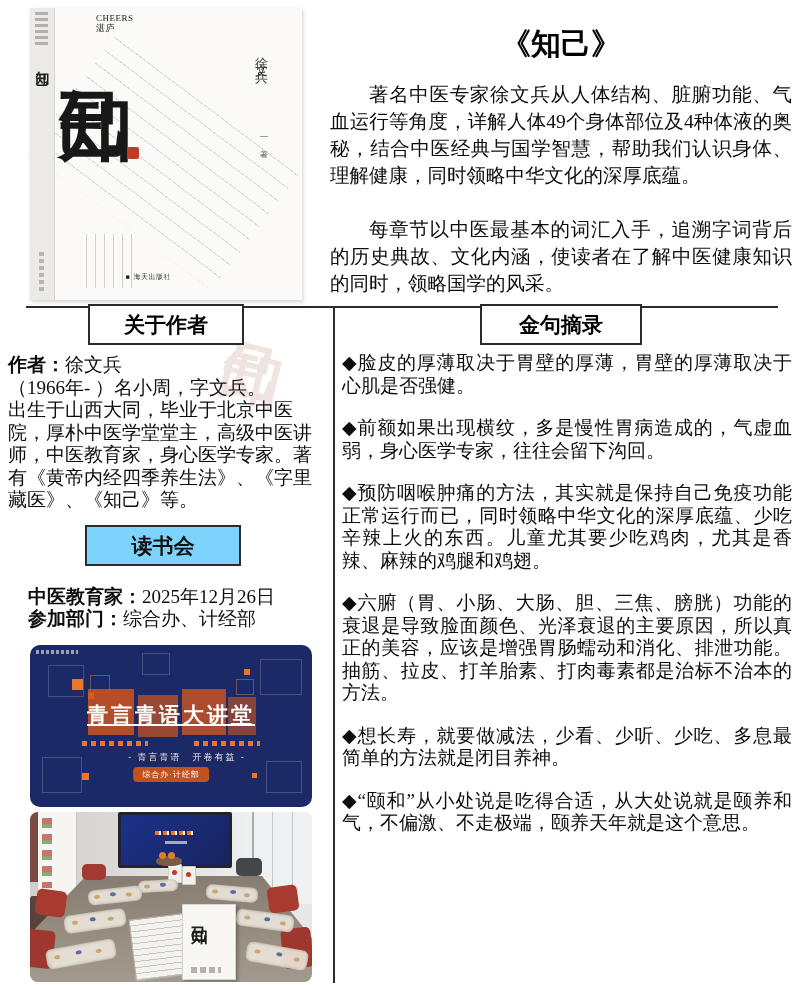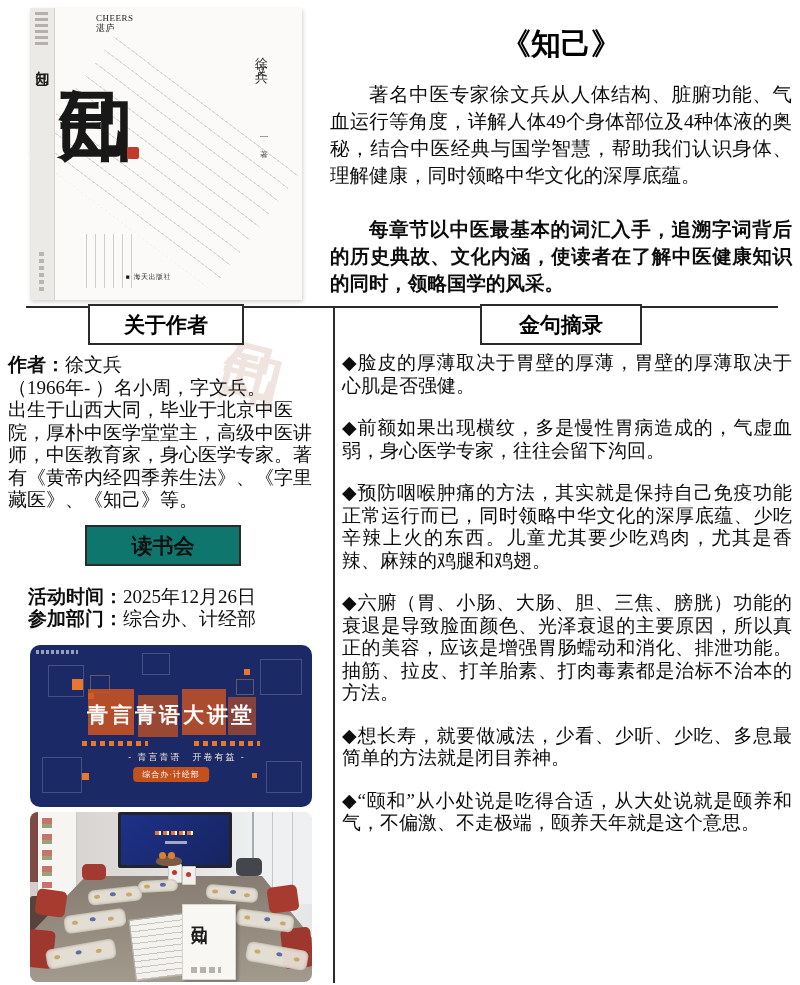--- a/index.html
+++ b/index.html
@@ -20,45 +20,45 @@
   .cover .author-v{position:absolute;right:32px;top:38px;writing-mode:vertical-rl;font-size:13px;letter-spacing:7px;color:#333;z-index:3;}
   .cover .author-mark{position:absolute;right:34px;top:128px;font-size:8px;color:#555;border-top:1px solid #999;padding-top:12px;z-index:3;}
   .cover .seal{position:absolute;left:97px;top:139px;width:12px;height:12px;background:#c23b2a;border-radius:2px;z-index:4;}
   .cover .blurb{position:absolute;left:56px;top:226px;width:54px;height:54px;background:repeating-linear-gradient(90deg,#c7c4bf 0 1px,transparent 1px 9px);opacity:.8;z-index:3;}
   .cover .publisher{position:absolute;left:96px;top:264px;font-size:7px;color:#333;z-index:4;letter-spacing:.5px;}
   .cover .pub-diamond{display:inline-block;transform:rotate(45deg);font-size:6px;color:#111;}
   
   .intro{position:absolute;left:330px;top:12px;width:462px;}
   .intro h1{margin:12px 0 16px 0;text-align:center;font-size:30px;font-weight:bold;color:#000;}
   .intro p{margin:0;font-size:19.5px;line-height:27px;text-align:justify;text-indent:2em;color:#0d0d0d;}
-  .intro p.second{margin-top:27px;font-weight:bold;}
+  .intro p.second{margin-top:27px;}
   
   .rule-h{position:absolute;left:26px;top:306px;width:752px;height:2px;background:#2b2b2b;}
   .rule-v{position:absolute;left:333px;top:306px;width:2px;height:677px;background:#2b2b2b;}
   
   .hdr-box{position:absolute;top:304px;height:37px;background:#ffffff;border:2px solid #2b2b2b;z-index:5;
     display:flex;align-items:center;justify-content:center;font-size:21px;font-weight:bold;color:#000;}
   .hdr-about{left:88px;width:152px;}
   .hdr-quotes{left:480px;width:158px;}
-  .hdr-club{left:85px;top:525px;width:152px;height:37px;position:absolute;background:#0f766e;border:2px solid #2b2b2b;display:flex;align-items:center;justify-content:center;font-size:21px;font-weight:bold;}
+  .hdr-club{left:85px;top:525px;width:152px;height:37px;position:absolute;background:#7dd3fc;border:2px solid #2b2b2b;display:flex;align-items:center;justify-content:center;font-size:21px;font-weight:bold;}
   
   .bio{position:absolute;left:8px;top:354px;width:320px;font-size:19px;line-height:22.5px;color:#0d0d0d;}
   .bio b{font-weight:bold;}
   .club-info{position:absolute;left:28px;top:586px;width:300px;font-size:19px;line-height:22px;color:#0d0d0d;}
   .club-info b{font-weight:bold;}
   
   .quotes{position:absolute;left:342px;top:352px;width:450px;}
   .quotes p{margin:0 0 20px 0;font-size:19px;line-height:22.5px;text-align:justify;color:#0d0d0d;}
   
   .poster{position:absolute;left:30px;top:645px;width:282px;height:162px;border-radius:10px;overflow:hidden;background:#1b2a66;}
   .p-sq{position:absolute;border:1px solid rgba(255,165,90,.35);}
   .p-sqw{position:absolute;border:1px solid rgba(255,255,255,.18);}
   .p-fill{position:absolute;background:#e8772c;}
   .p-cluster{position:absolute;background:#cf5520;opacity:.85;}
-  .p-title{position:absolute;left:0;top:56px;width:100%;text-align:center;font-size:21px;font-weight:bold;color:#ffffff;letter-spacing:3px;z-index:3;}
+  .p-title{position:absolute;left:0;top:56px;width:100%;text-align:center;font-size:21px;font-weight:bold;color:#ffffff;letter-spacing:3px;z-index:3;text-decoration:underline;}
   .p-dashes{position:absolute;top:96px;height:5px;background:repeating-linear-gradient(90deg,#e8772c 0 5px,transparent 5px 9px);z-index:3;}
   .p-sub{position:absolute;left:0;top:106px;width:100%;text-align:center;font-size:9px;color:#f3e6da;letter-spacing:2px;z-index:3;padding-left:16px;}
   .p-badge{position:absolute;left:50%;top:122px;transform:translateX(-50%);background:#c2511d;color:#fff;font-size:8px;padding:2px 9px;border-radius:4px;letter-spacing:1px;z-index:3;}
   .p-scribble{position:absolute;left:6px;top:5px;width:42px;height:4px;background:repeating-linear-gradient(90deg,rgba(255,255,255,.55) 0 3px,transparent 3px 5px);}
   
   .photo{position:absolute;left:30px;top:812px;width:282px;height:170px;border-radius:8px;overflow:hidden;
     background:linear-gradient(90deg,#d2cecb 0%,#e2e0de 50%,#edeff0 78%,#e4e6e7 100%);}
   .ph-banner{position:absolute;left:8px;top:0;width:38px;height:96px;background:#f6f5f2;box-shadow:0 0 2px rgba(0,0,0,.15);}
   .ph-banner-marks{position:absolute;left:12px;top:6px;width:10px;height:70px;background:repeating-linear-gradient(180deg,#b8554a 0 6px,#7b8f5d 6px 10px,transparent 10px 16px);opacity:.8;}
   .ph-poster-left{position:absolute;left:0;top:0;width:10px;height:70px;background:#7e4a43;}
@@ -122,21 +122,21 @@
   <div class="hdr-box hdr-about">关于作者</div>
 
   <div class="bio">
     <div><b>作者：</b><span>徐文兵</span></div>
     <div>（1966年- ）名小周，字文兵。</div>
     <div>出生于山西大同，毕业于北京中医院，厚朴中医学堂堂主，高级中医讲师，中医教育家，身心医学专家。著有《黄帝内经四季养生法》、《字里藏医》、《知己》等。</div>
   </div>
 
   <div class="hdr-club">读书会</div>
   <div class="club-info">
-    <div><b>活动时间：</b><span>2025年12月26日</span></div>
+    <div><b>中医教育家：</b><span>2025年12月26日</span></div>
     <div><b>参加部门：</b><span>综合办、计经部</span></div>
   </div>
 
   <div class="poster">
     <div class="p-scribble"></div>
     <div class="p-sqw" style="left:18px;top:20px;width:34px;height:30px;"></div>
     <div class="p-sqw" style="left:230px;top:14px;width:40px;height:34px;"></div>
     <div class="p-sqw" style="left:12px;top:112px;width:38px;height:34px;"></div>
     <div class="p-sqw" style="left:236px;top:116px;width:34px;height:30px;"></div>
     <div class="p-sqw" style="left:112px;top:8px;width:26px;height:20px;"></div>

